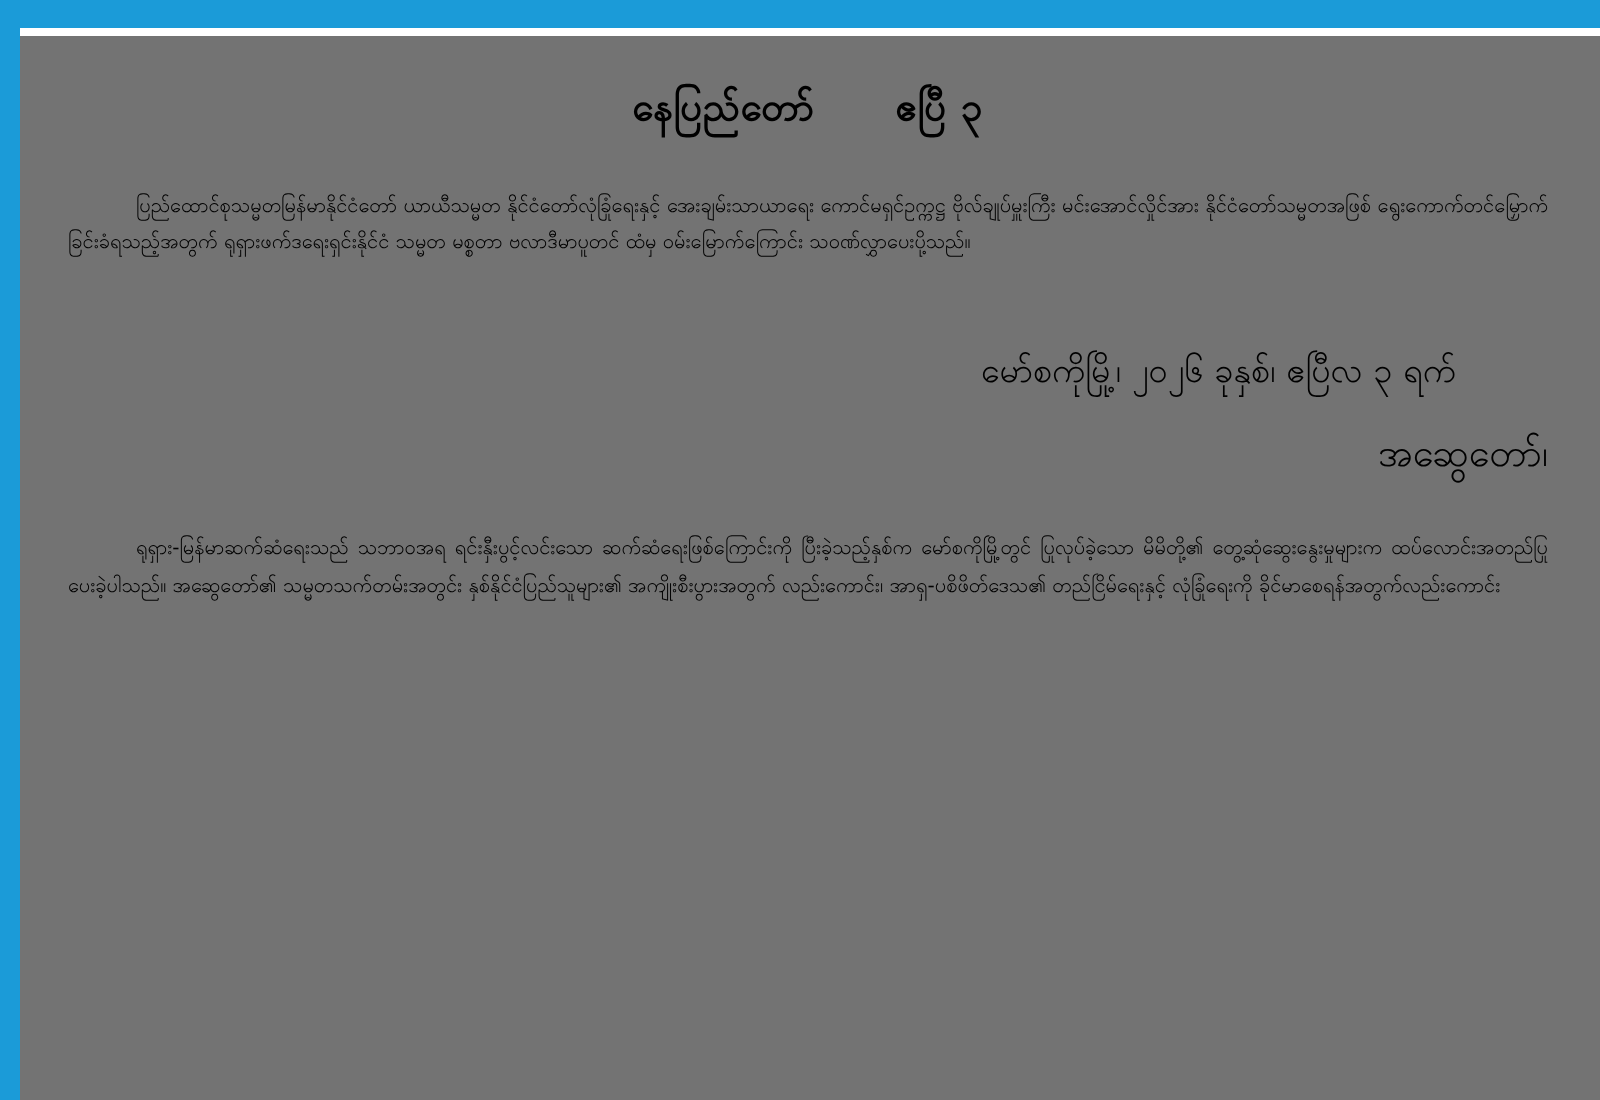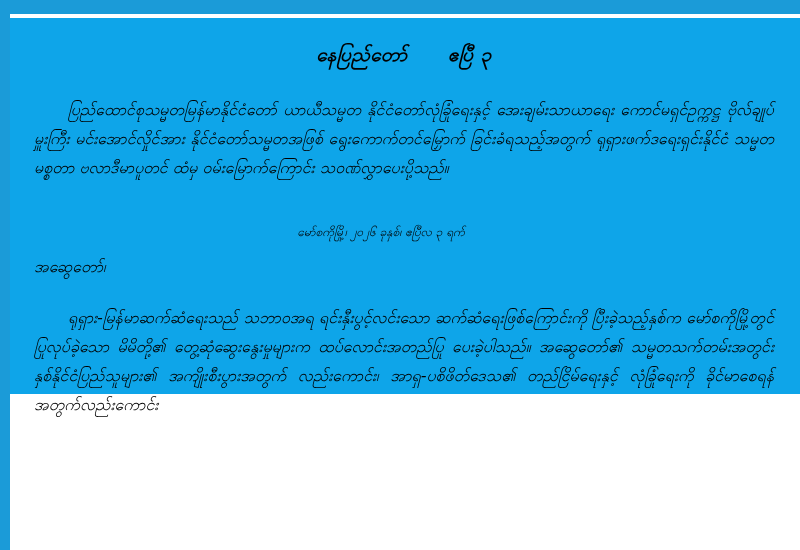--- a/index.html
+++ b/index.html
@@ -9,24 +9,23 @@
   body {
     width: 800px;
     height: 550px;
     background: #ffffff;
     font-family: "DejaVu Sans", sans-serif;
     overflow: hidden;
   }
   .page {
     position: relative;
     width: 800px;
-    height: 394px;
-    background: #0ea5e9;
+    height: 550px;
+    background: #737373;
     box-sizing: border-box;
-    font-style: italic;
   }
   
   .left-band {
     position: absolute;
     left: 0;
     top: 0;
     width: 10px;
     height: 550px;
     background: #1b9bd8;
   }
@@ -63,44 +62,45 @@
     color: #000000;
     margin-top: 22px;
     letter-spacing: 0.5px;
     line-height: 1.5;
   }
   .title-gap {
     display: inline-block;
     width: 26px;
   }
   p.body-text {
-    font-size: 16px;
+    font-size: 10px;
     color: #000000;
     line-height: 1.82;
     margin: 0;
     text-align: justify;
     text-justify: inter-word;
   }
   p.indent {
     text-indent: 34px;
   }
   .block-gap-lg { height: 26px; }
   .block-gap-md { height: 14px; }
   .block-gap-sm { height: 8px; }
   .dateline {
-    font-size: 12px;
+    font-size: 17px;
     color: #000000;
-    text-align: center;
+    text-align: right;
     line-height: 1.82;
     padding-right: 46px;
   }
   .salutation {
-    font-size: 16px;
+    font-size: 19px;
     color: #000000;
     line-height: 1.82;
+    text-align: right;
   }
 </style>
 </head>
 <body>
 
 <div class="page">
 
   <div class="left-band"></div>
   <div class="top-band"></div>
   <div class="top-band-inner"></div>

